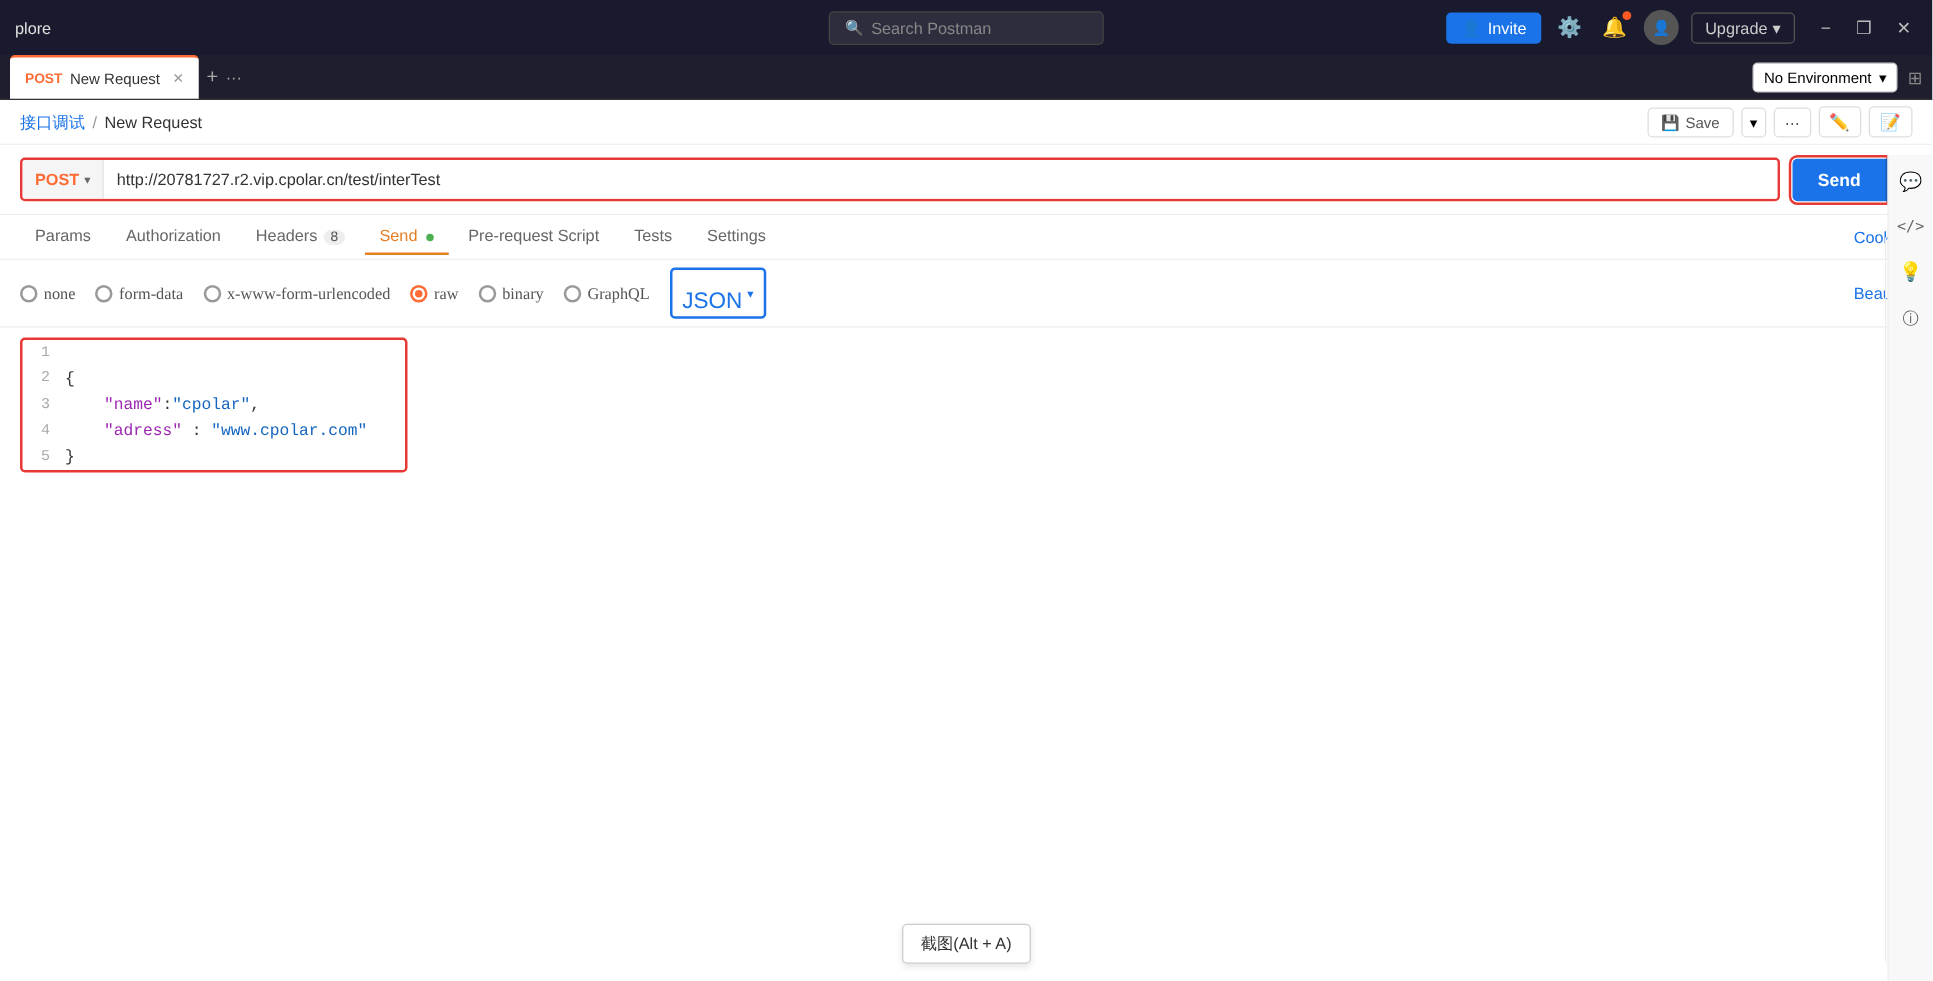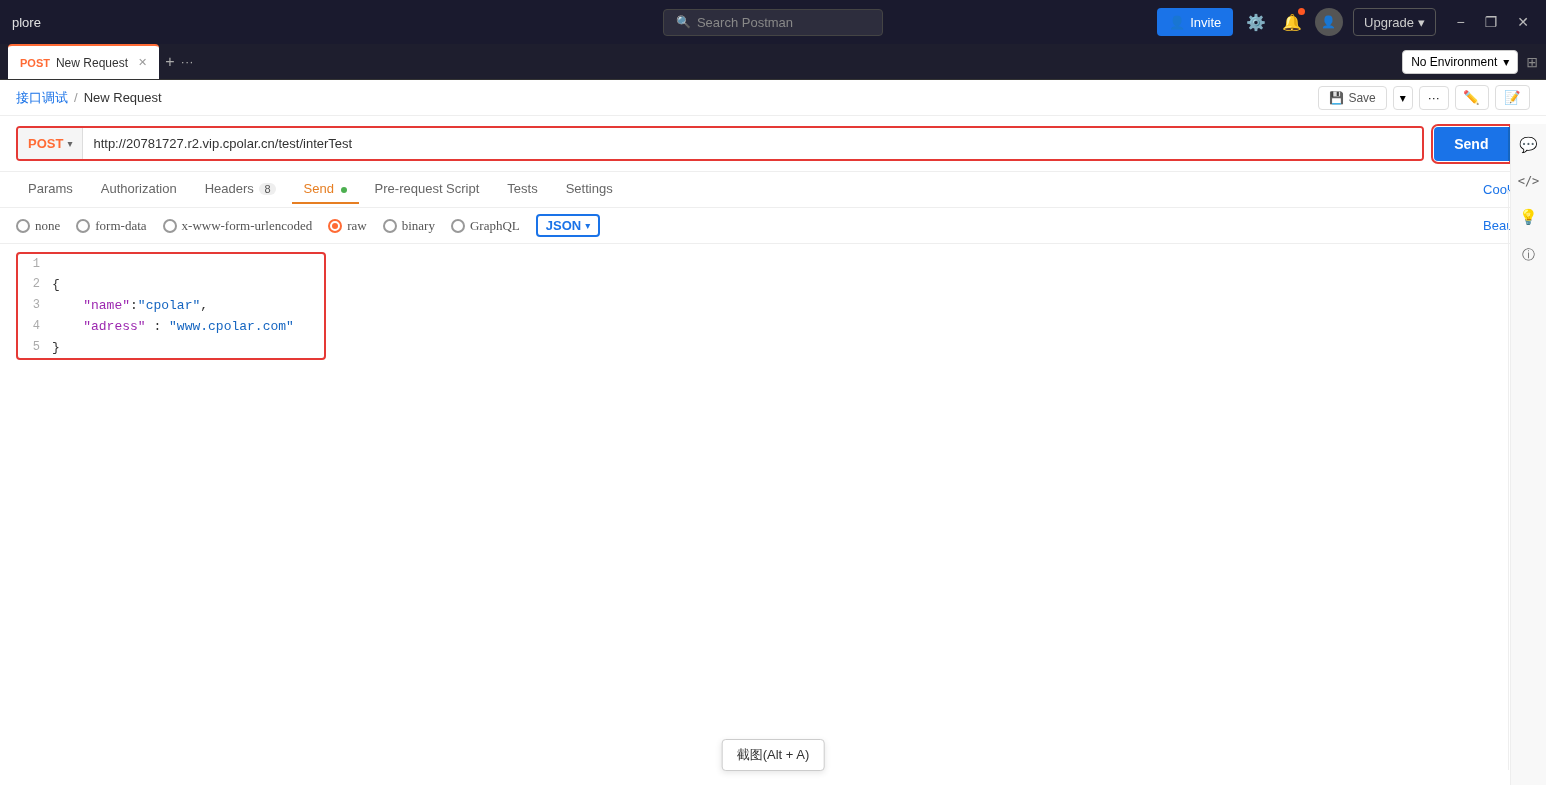--- a/index.html
+++ b/index.html
@@ -46,20 +46,21 @@
       margin-right: 6px;
       font-size: 12px;
     }
     .search-box-text {
       color: #888;
       font-size: 13px;
     }
     .title-bar-right {
       margin-left: auto;
       display: flex;
+      align-items: center;
       gap: 10px;
     }
     .invite-btn {
       background: #1a73e8;
       color: white;
       border: none;
       border-radius: 4px;
       padding: 5px 12px;
       font-size: 13px;
       cursor: pointer;
@@ -427,22 +428,23 @@
       display: flex;
       align-items: center;
       border: 2px solid #1a73e8;
       border-radius: 4px;
       padding: 2px 8px;
       gap: 4px;
       cursor: pointer;
     }
     .json-label {
       color: #1a73e8;
-      font-weight: 700;
-      font-size: 13px;
+      font-weight: 400;
+      font-size: 18px;
+      margin-top: 12px;
     }
     .beautify-link {
       margin-left: auto;
       color: #1a73e8;
       font-size: 13px;
       cursor: pointer;
       background: none;
       border: none;
     }
 

